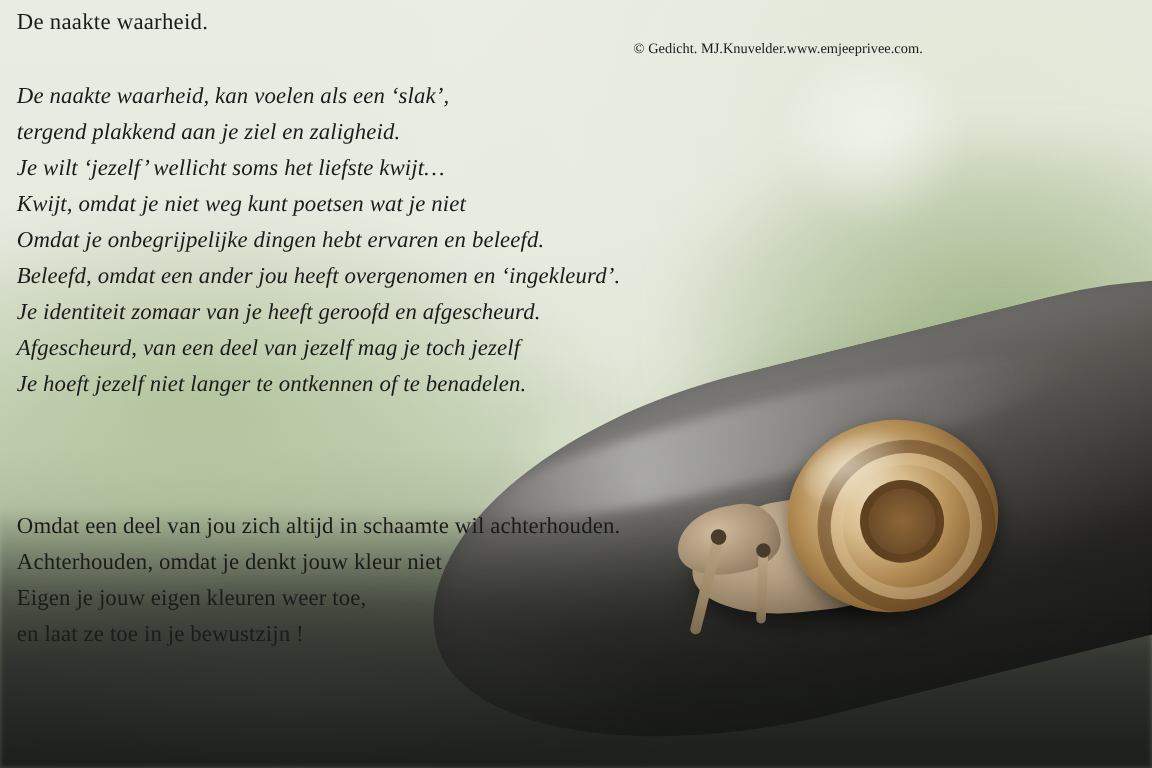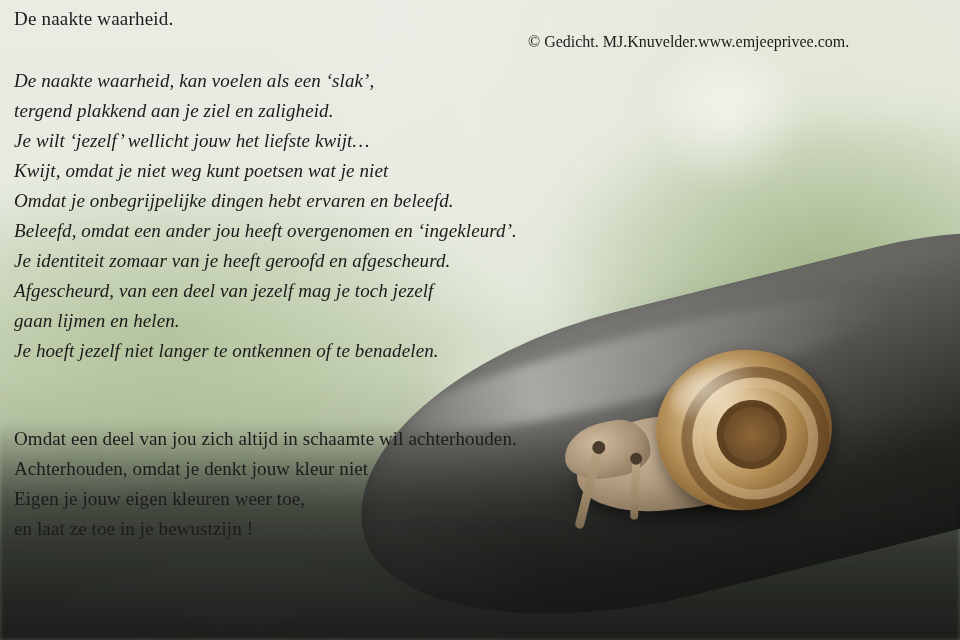--- a/index.html
+++ b/index.html
@@ -275,21 +275,21 @@
     top: 8px;
     font-size: 19px;
     color: #1b1b1b;
     letter-spacing: 0.2px;
   }
 
   .credit {
     position: absolute;
     left: 528px;
     top: 33px;
-    font-size: 16px;
+    font-size: 12px;
     color: #1b1b1b;
     white-space: nowrap;
     text-align: right;
   }
 
   .stanza {
     position: absolute;
     left: 14px;
     font-size: 19px;
     line-height: 30px;
@@ -334,27 +334,26 @@
 
   <div class="text-layer">
 
     <div class="poem-title">De naakte waarheid.</div>
 
     <div class="credit">© Gedicht. MJ.Knuvelder.www.emjeeprivee.com.</div>
 
     <div class="stanza stanza-1">
       <div class="line">De naakte waarheid, kan voelen als een ‘slak’,</div>
       <div class="line">tergend plakkend aan je ziel en zaligheid.</div>
-      <div class="line">Je wilt ‘jezelf’ wellicht jouw het liefste kwijt…</div>
+      <div class="line">Je wilt ‘jezelf’ wellicht soms het liefste kwijt…</div>
       <div class="line">Kwijt, omdat je niet weg kunt poetsen wat je niet</div>
       <div class="line">Omdat je onbegrijpelijke dingen hebt ervaren en beleefd.</div>
       <div class="line">Beleefd, omdat een ander jou heeft overgenomen en ‘ingekleurd’.</div>
       <div class="line">Je identiteit zomaar van je heeft geroofd en afgescheurd.</div>
       <div class="line">Afgescheurd, van een deel van jezelf mag je toch jezelf</div>
-      <div class="line">gaan lijmen en helen.</div>
       <div class="line">Je hoeft jezelf niet langer te ontkennen of te benadelen.</div>
     </div>
 
     <div class="stanza stanza-2">
       <div class="line">Omdat een deel van jou zich altijd in schaamte wil achterhouden.</div>
       <div class="line">Achterhouden, omdat je denkt jouw kleur niet</div>
       <div class="line">Eigen je jouw eigen kleuren weer toe,</div>
       <div class="line">en laat ze toe in je bewustzijn !</div>
     </div>
 

